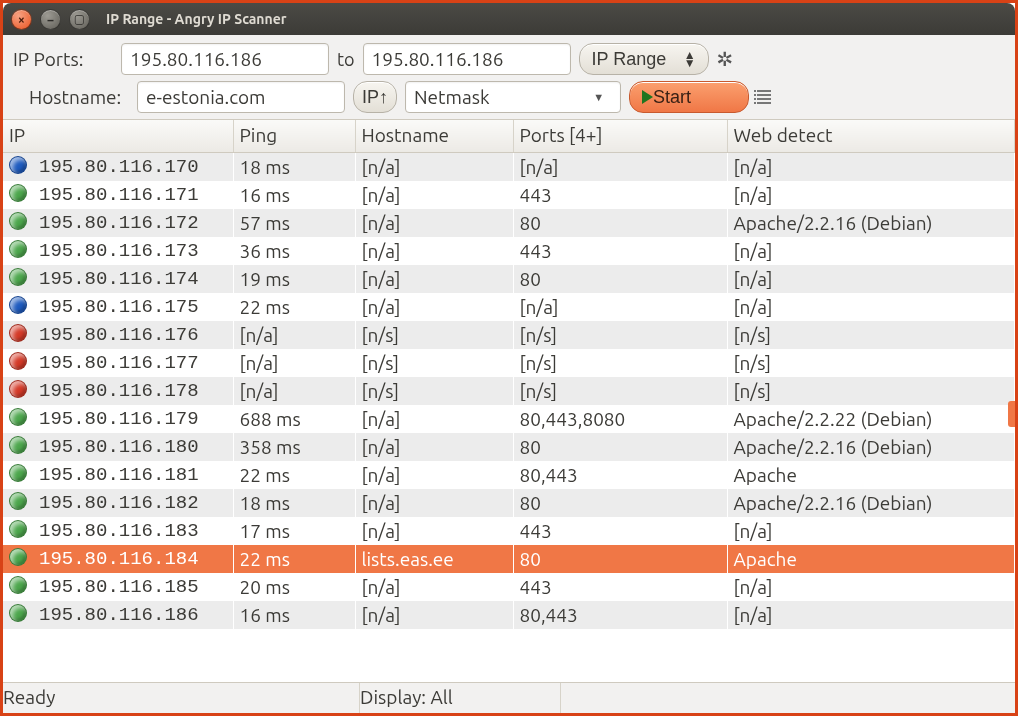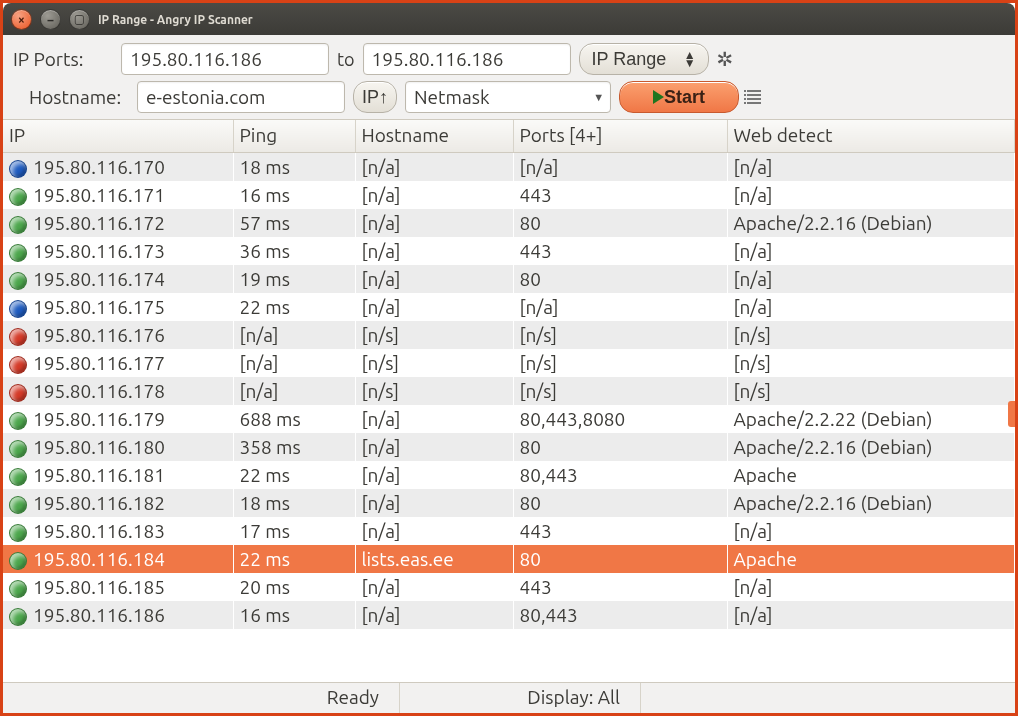--- a/index.html
+++ b/index.html
@@ -55,21 +55,21 @@
     border-radius: 50%;
     display:flex; align-items:center; justify-content:center;
     font-size:12px; font-weight:bold;
     color:#2b2a27;
     border:1px solid rgba(0,0,0,.5);
     box-shadow: inset 0 1px 0 rgba(255,255,255,.3);
   }
   .wm-close   { background: radial-gradient(circle at 35% 30%, #f7a283, #e95420); color:#4a1b0a;}
   .wm-min     { background: radial-gradient(circle at 35% 30%, #9d9b94, #5f5d56); }
   .wm-max     { background: radial-gradient(circle at 35% 30%, #9d9b94, #5f5d56); }
-  .title-text { color:#dfdbd2; font-weight:bold; font-size:12px; margin-left:0;text-align:right;}
+  .title-text { color:#dfdbd2; font-weight:bold; font-size:14px; margin-left:8px;text-align:right;}
   .toolbar {
     padding: 8px 10px 6px 10px;
     display: flex;
     flex-direction: column;
     gap: 6px;
     flex-shrink: 0;
   }
   .tb-row { display:flex; align-items:center; gap:8px; }
   .lbl { min-width: 100px; font-size:19px; }
   .lbl.hostname { min-width:100px;margin-left:16px;}
@@ -90,28 +90,28 @@
     font-size:18px; color:var(--text);
     display:inline-flex; align-items:center; gap:0;
     box-shadow: inset 0 1px 0 #fff;
     cursor:pointer;
   }
   .btn.small { padding:0 8px;}
   .btn.iprange-feeder { min-width:130px; justify-content:space-between;}
   .updown { font-size:12px; line-height:8px; display:flex; flex-direction:column; gap:0;}
   .combo {
     display:inline-flex; align-items:center; justify-content:space-between;
-    min-width: 190px; gap:8px; padding-right:6px; cursor:pointer;
+    min-width: 190px; gap:8px; padding-right:16px; cursor:pointer;
   }
   .combo .caret { font-size:11px; color:#555;}
   .btn.start {
     background: linear-gradient(to bottom,#fba06f,#f07746);
-    color:#3a2115; font-weight:bold;
+    color:#3a2115; font-weight:normal;
     border-color:#c85a2f;
-    min-width:120px; justify-content:center;
+    min-width:120px; 
   }
   .play-icon {
     width:0;height:0;
     border-left:11px solid #1f751f;
     border-top:7px solid transparent;
     border-bottom:7px solid transparent;
   }
   .gear, .prefs-icon { font-size:20px; color:#555;}
   .prefs-lines { display:flex; flex-direction:column; gap:2px; align-items:center; justify-content:center;}
   .prefs-lines span { display:block; width:14px; height:2px; background:#777; position:relative;}
@@ -142,21 +142,21 @@
   tbody td {
     font-size:19px;
     padding:3px 6px;
     border-right:1px solid transparent;
     white-space:nowrap;
     overflow:hidden;
     text-overflow:ellipsis;
   }
   tbody tr.alt td { background: var(--row-alt);}
   tbody tr.sel td { background: var(--selected-row); color:#fff;}
-  .ipcell { display:flex; align-items:flex-end; gap:6px;}
+  .ipcell { display:flex; align-items:flex-start; gap:12px;font-family:Liberation Mono, monospace;}
   .status-dot {
     width:16px; height:16px; border-radius:50%;
     background: var(--status-green);
     border:1px solid rgba(0,0,0,.25);
     box-shadow: inset 3px 3px 4px rgba(255,255,255,.6), inset -2px -2px 3px rgba(0,0,0,.25);
     position:relative; flex-shrink:0;
   }
   .status-dot.blue  { background: var(--status-blue);}
   .status-dot.red   { background: var(--status-red);}
   .status-dot.green { background: var(--status-green);}
@@ -170,24 +170,23 @@
     background:#f07746; border-radius:3px 0 0 3px;
   }
   .statusbar {
     height:30px;
     background: var(--panel);
     border-top:1px solid #cfcabf;
     display:flex;
     flex-shrink:0;
   }
   .statusbar .cell {
-    padding:3px 20px;
+    padding:3px 0;
     font-size:19px;
     border-right:1px solid #d7d3c9;
-    text-align:right;
   }
   col.c-ip    { width: 230px;}
   col.c-ping  { width: 122px;}
   col.c-host  { width: 158px;}
   col.c-ports { width: 214px;}
   col.c-web   {}
 </style>
 </head>
 <body>
 

